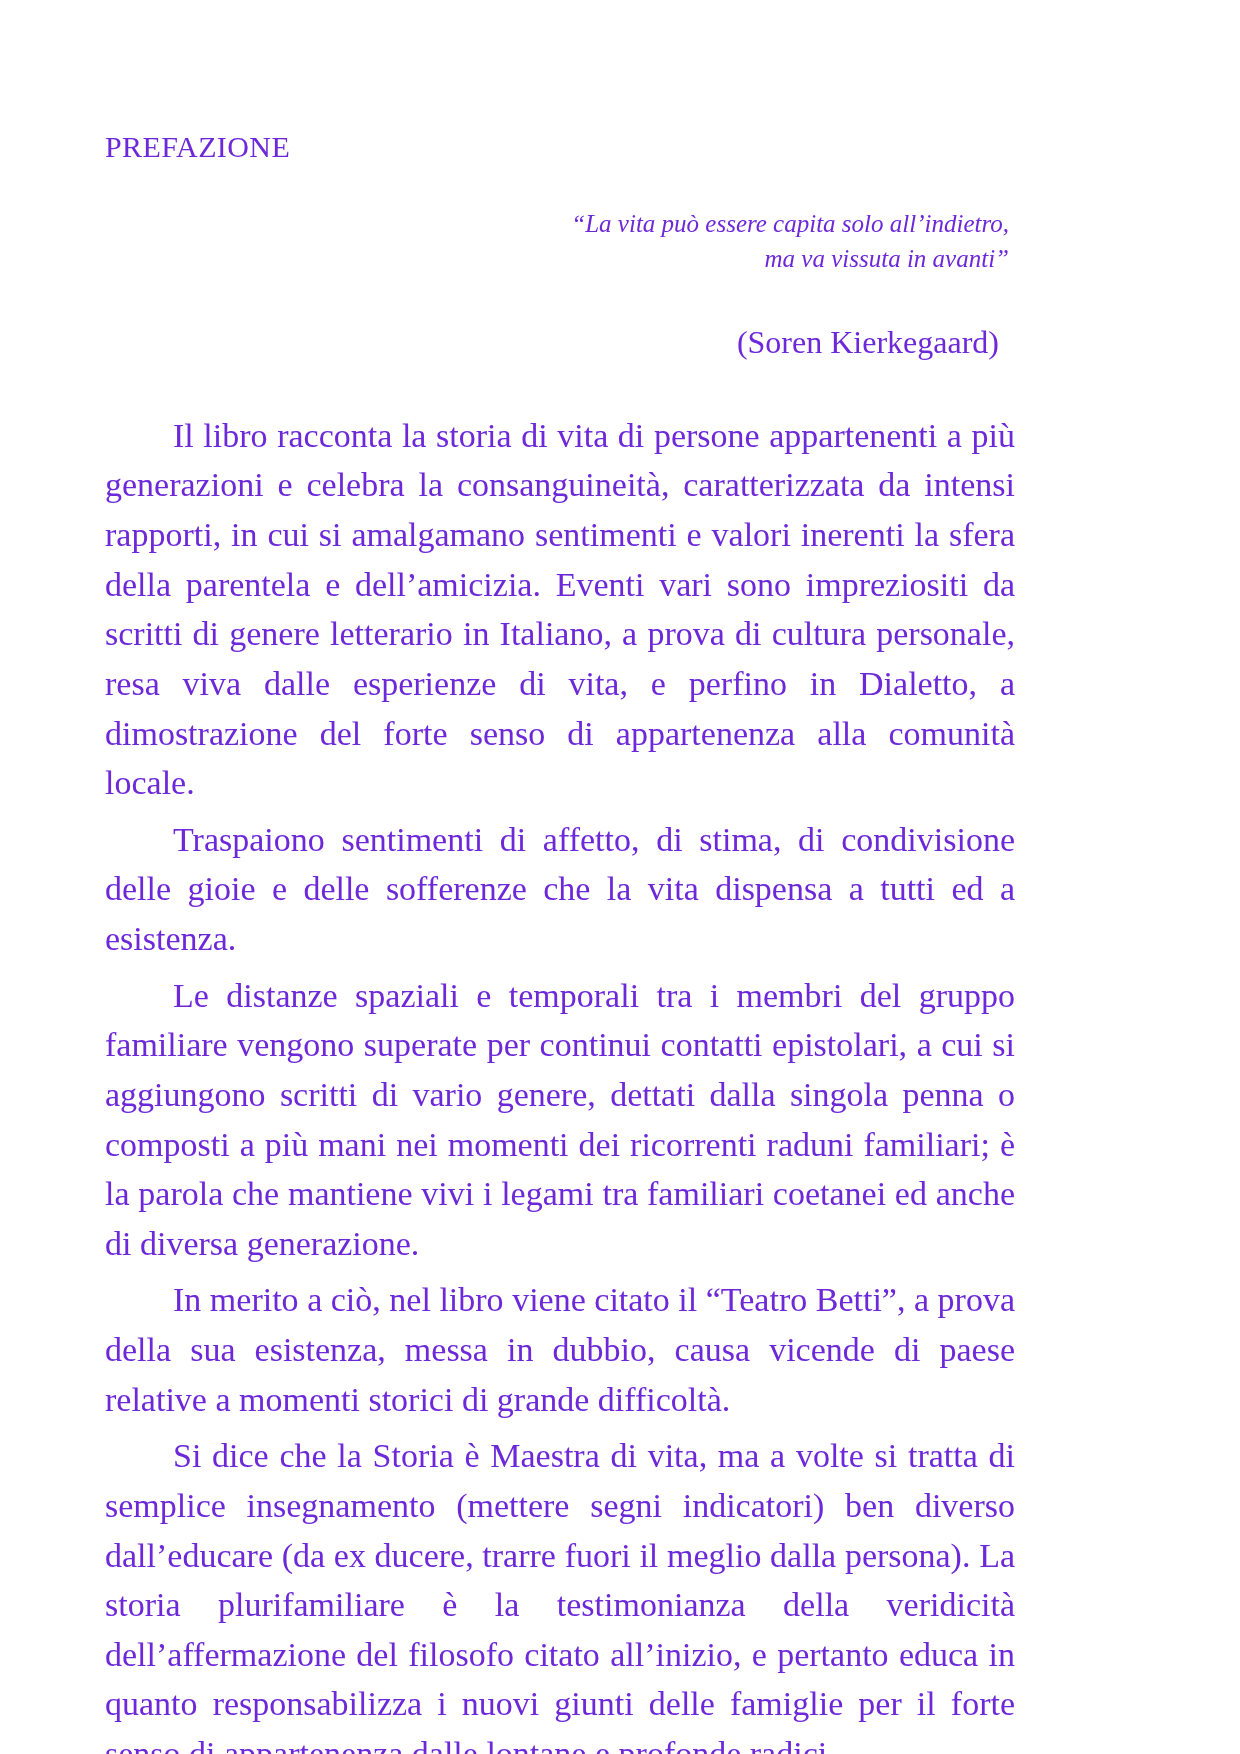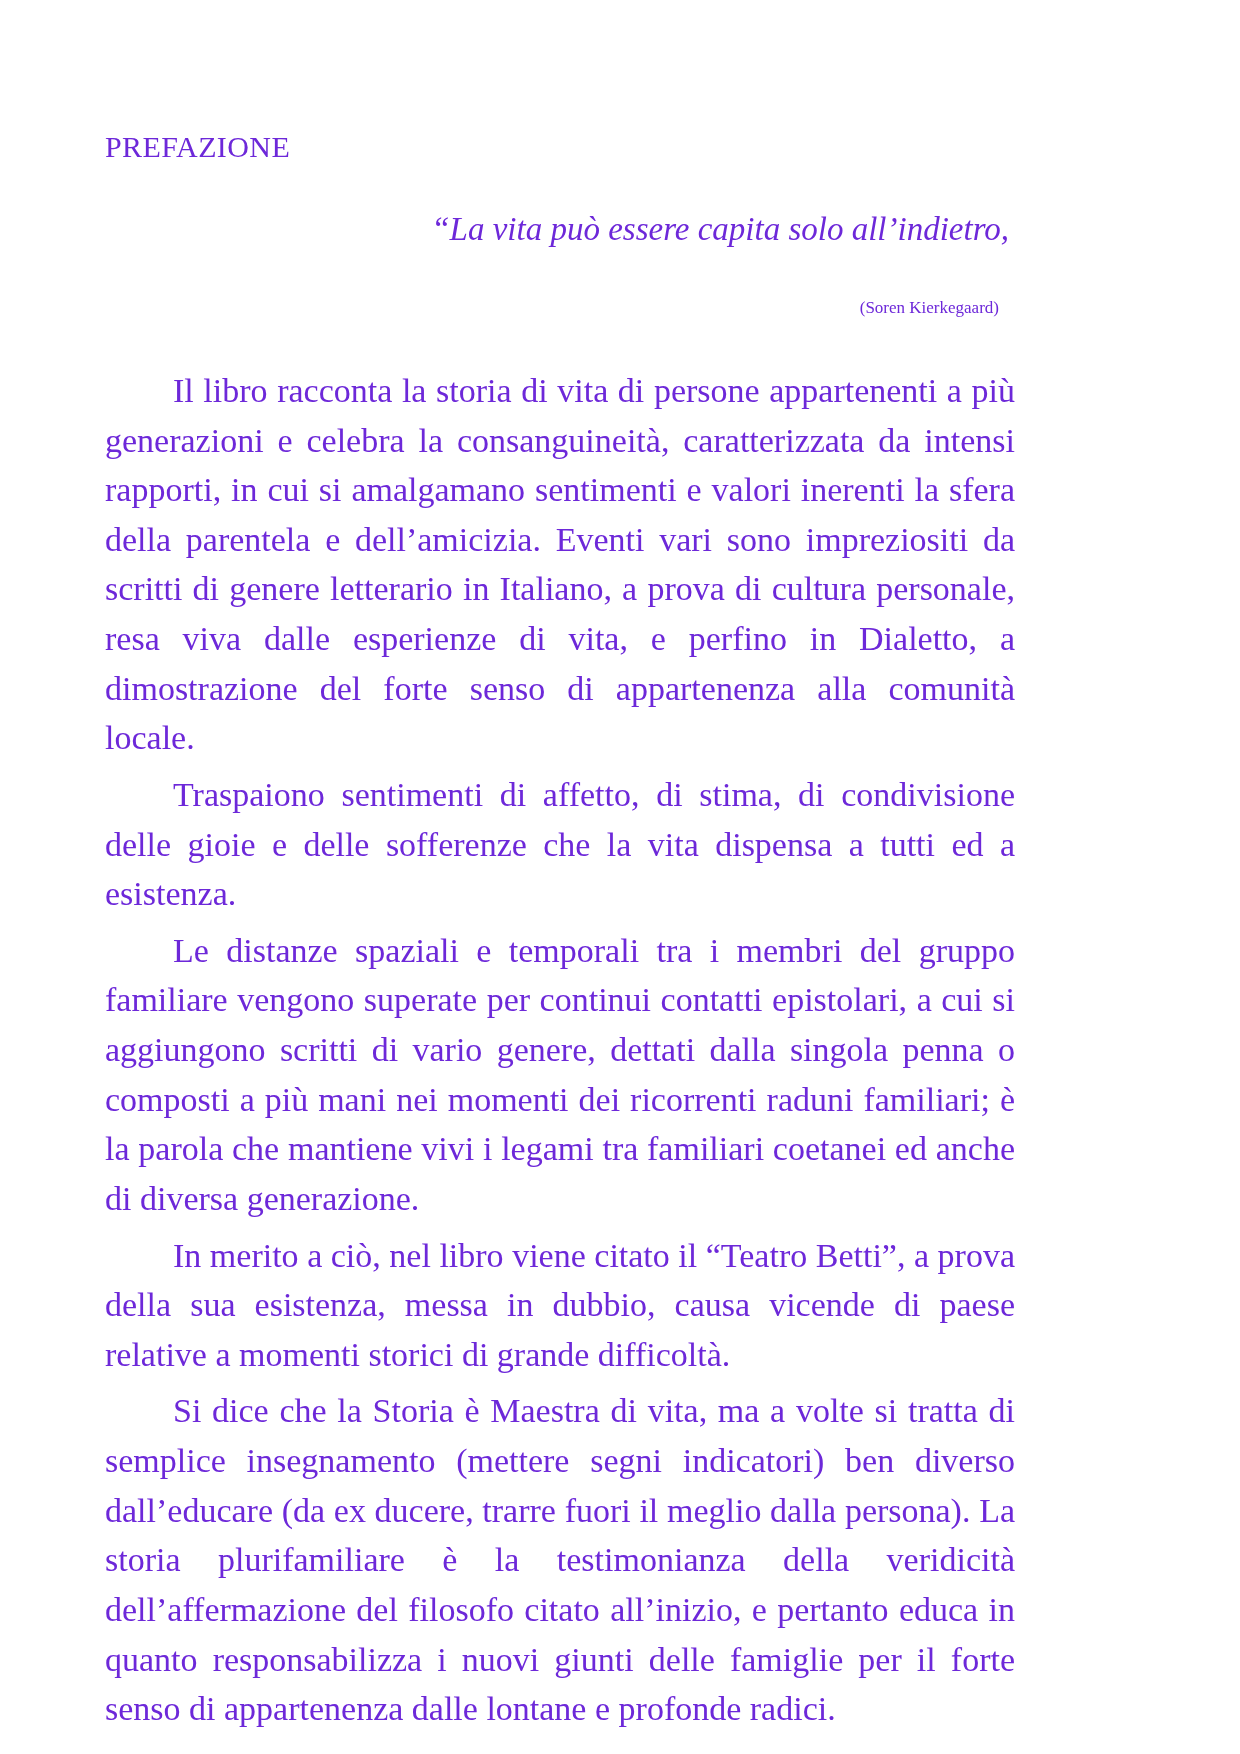--- a/index.html
+++ b/index.html
@@ -32,32 +32,32 @@
     line-height: 1.0;
     letter-spacing: 0.4px;
     font-weight: normal;
     margin: 0 0 44px 0;
   }
 
   
   .epigraph {
     text-align: right;
     font-style: italic;
-    font-size: 33px;
+    font-size: 25px;
     line-height: 1.40;
     margin: 0 0 0 0;
     padding-right: 6px;
   }
   .epigraph .eline {
     display: block;
     white-space: nowrap;
   }
   .attribution {
     text-align: right;
-    font-size: 17px;
+    font-size: 32px;
     line-height: 1.4;
     margin: 44px 0 0 0;
     padding-right: 16px;
     font-style: normal;
   }
 
   
   .body-copy {
     margin-top: 46px;
   }
@@ -75,20 +75,21 @@
 </head>
 <body>
 
 <div class="page">
   <div class="content">
 
     <h1 class="doc-title">PREFAZIONE</h1>
 
     <blockquote class="epigraph">
       <span class="eline">“La vita può essere capita solo all’indietro,</span>
+      <span class="eline">ma va vissuta in avanti”</span>
     </blockquote>
 
     <p class="attribution">(Soren Kierkegaard)</p>
 
     <div class="body-copy">
       <p class="para">Il libro racconta la storia di vita di persone appartenenti a più generazioni e celebra la consanguineità, caratterizzata da intensi rapporti, in cui si amalgamano sentimenti e valori inerenti la sfera della parentela e dell’amicizia. Eventi vari sono impreziositi da scritti di genere letterario in Italiano, a prova di cultura personale, resa viva dalle esperienze di vita, e perfino in Dialetto, a dimostrazione del forte senso di appartenenza alla comunità locale.</p>
       <p class="para">Traspaiono sentimenti di affetto, di stima, di condivisione delle gioie e delle sofferenze che la vita dispensa a tutti ed a esistenza.</p>
       <p class="para">Le distanze spaziali e temporali tra i membri del gruppo familiare vengono superate per continui contatti epistolari, a cui si aggiungono scritti di vario genere, dettati dalla singola penna o composti a più mani nei momenti dei ricorrenti raduni familiari; è la parola che mantiene vivi i legami tra familiari coetanei ed anche di diversa generazione.</p>
       <p class="para">In merito a ciò, nel libro viene citato il “Teatro Betti”, a prova della sua esistenza, messa in dubbio, causa vicende di paese relative a momenti storici di grande difficoltà.</p>
       <p class="para">Si dice che la Storia è Maestra di vita, ma a volte si tratta di semplice insegnamento (mettere segni indicatori) ben diverso dall’educare (da ex ducere, trarre fuori il meglio dalla persona). La storia plurifamiliare è la testimonianza della veridicità dell’affermazione del filosofo citato all’inizio, e pertanto educa in quanto responsabilizza i nuovi giunti delle famiglie per il forte senso di appartenenza dalle lontane e profonde radici.</p>

